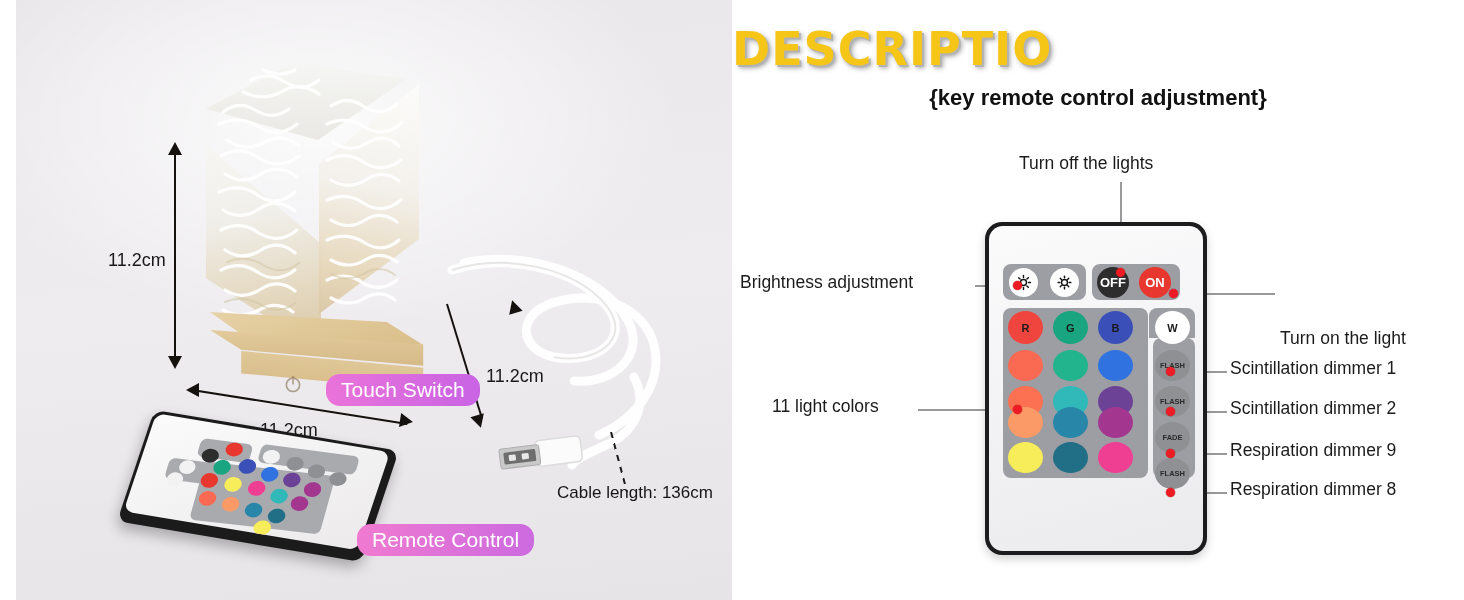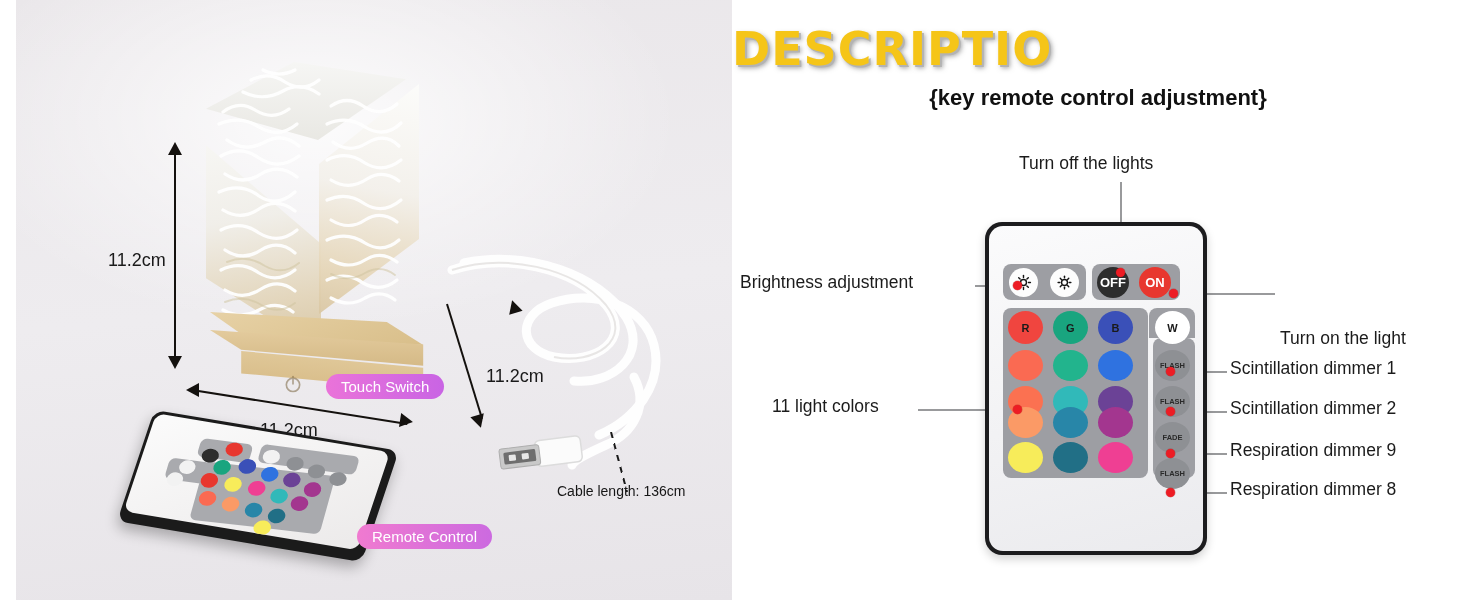--- a/index.html
+++ b/index.html
@@ -87,42 +87,42 @@
   #dim-d-arrow-top { left:491px; top:300px; border-left:7px solid transparent; border-right:7px solid transparent; border-bottom:13px solid #14110e; transform:rotate(-17deg); }
   #dim-d-arrow-bot { left:456px; top:415px; border-left:7px solid transparent; border-right:7px solid transparent; border-top:13px solid #14110e; transform:rotate(-17deg); }
   #dim-label-depth { left:470px; top:366px; }
 
   
   #usb-cable { position:absolute; left:418px; top:245px; width:300px; height:270px; }
   #usb-cable svg { width:100%; height:100%; display:block; }
   #usb-dashed { position:absolute; left:594px; top:432px; width:2px; height:62px;
     background:repeating-linear-gradient(180deg,#1a1a1a 0 6px, transparent 6px 12px);
     transform:rotate(-15deg); transform-origin:top center; }
-  #label-cable-length { position:absolute; left:541px; top:483px; font-size:14px; color:#161616; white-space:nowrap; }
+  #label-cable-length { position:absolute; left:541px; top:483px; font-size:17px; color:#161616; white-space:nowrap; }
 
   
   #photo-remote {
     position:absolute; left:118px; top:428px; width:248px; height:116px;
     transform:rotate(9.5deg) skewX(-9deg);
     background:#1b1b1b;
     border-radius:11px;
     box-shadow:0 7px 14px rgba(0,0,0,.28);
   }
   #photo-remote-face {
     position:absolute; left:3px; top:3px; right:8px; bottom:11px;
     background:linear-gradient(150deg,#fbfbfb,#eceaea);
     border-radius:9px;
     overflow:hidden;
   }
   .pr-panel { position:absolute; background:#a9aaae; border-radius:6px; }
   .pr-btn { position:absolute; border-radius:50%; }
 
   
   .badge {
-    position:absolute; color:#ffffff; font-size:15px; border-radius:14px;
+    position:absolute; color:#ffffff; font-size:21px; border-radius:14px;
     padding:4px 15px; white-space:nowrap; text-align:center;
   }
   #badge-touch-switch { left:310px; top:374px; background:linear-gradient(90deg,#ea73d9,#c964e4); }
   #badge-remote-control { left:341px; top:524px; background:linear-gradient(90deg,#f07ad0,#cc6ae0); }
 
   
   #right-panel {
     position:absolute; left:732px; top:0; width:732px; height:600px;
     background:#ffffff;
   }

